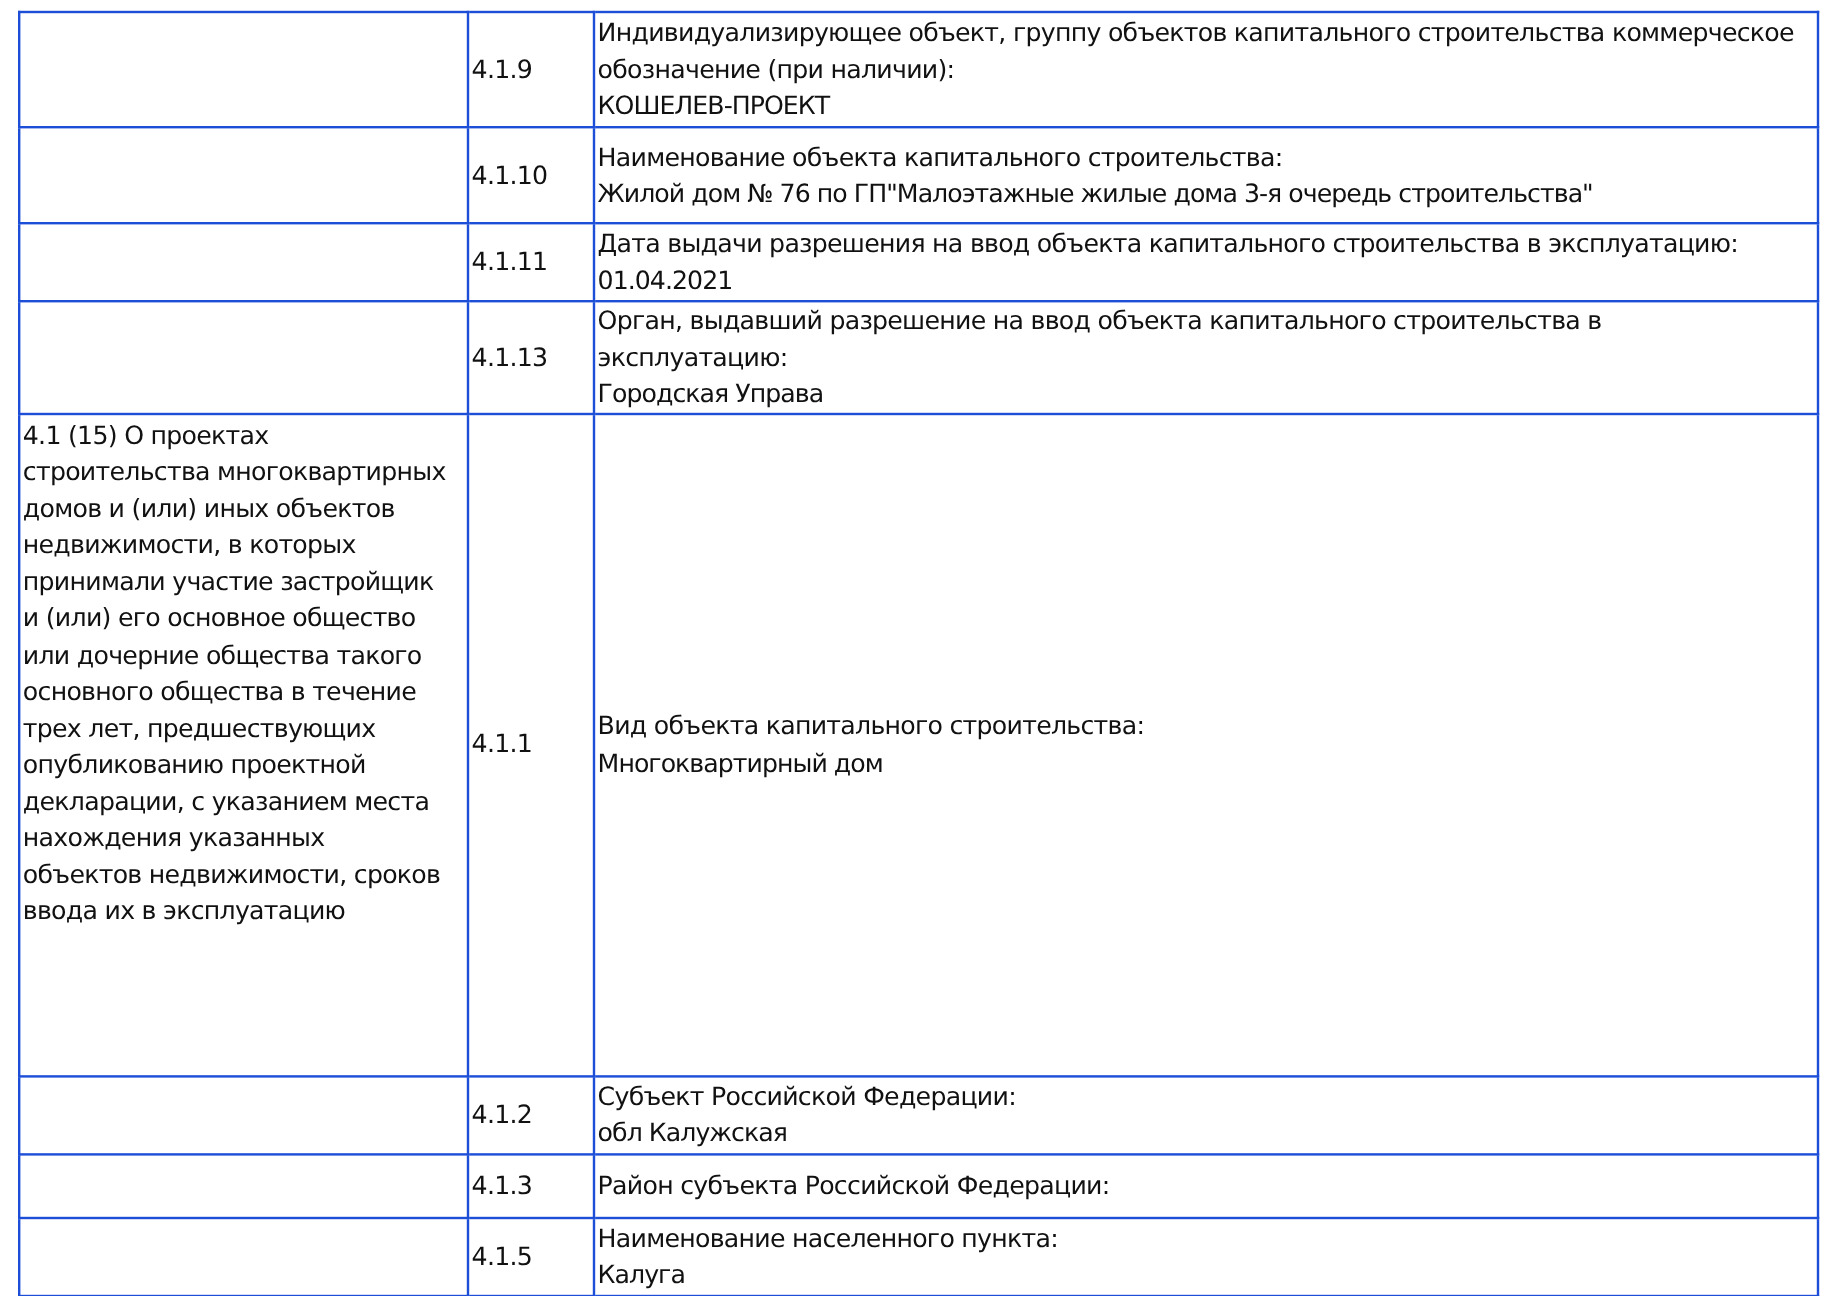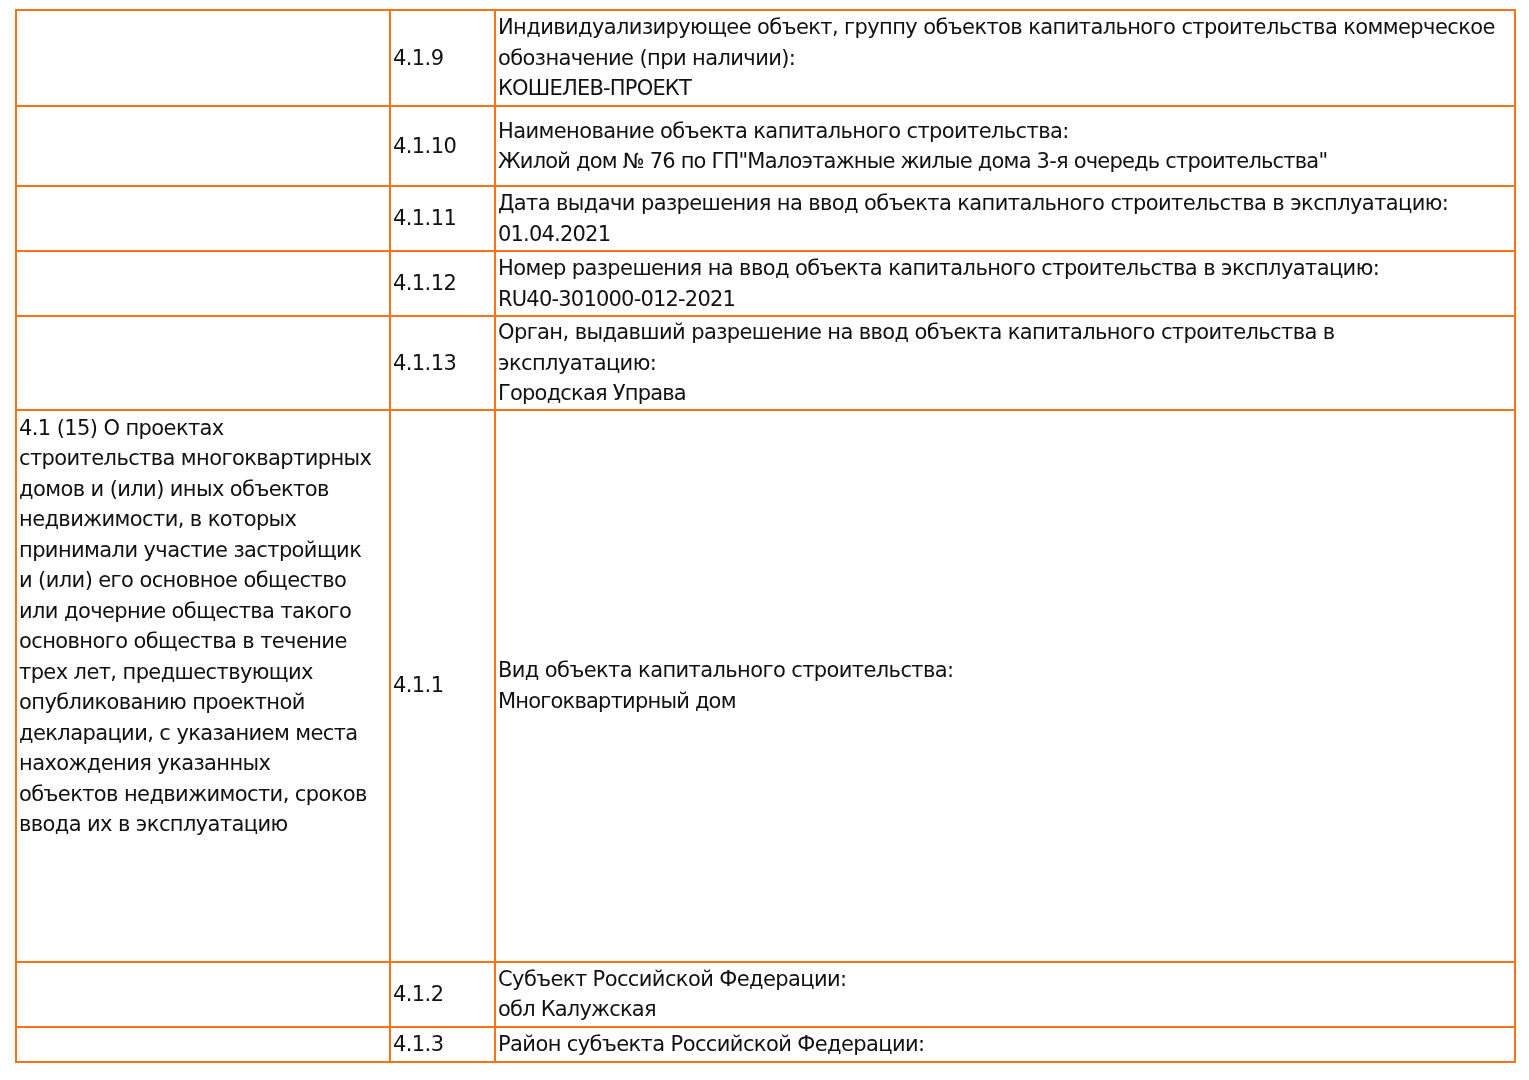--- a/index.html
+++ b/index.html
@@ -4,35 +4,35 @@
 <style>
   html, body { margin: 0; padding: 0; background: #ffffff; }
   body { width: 1529px; height: 1080px; position: relative; overflow: hidden;
          font-family: "DejaVu Sans", sans-serif; color: #111; }
   table.doc {
     position: absolute; left: 15px; top: 9px;
     width: 1499px; border-collapse: collapse; table-layout: fixed;
     font-size: 21px; line-height: 30.5px; letter-spacing: -0.6px;
   }
   table.doc td {
-    border: 2px solid #f97316; vertical-align: middle; padding: 0 17px 0 2px;
+    border: 2px solid #1d4ed8; vertical-align: middle; padding: 0 17px 0 2px;
     overflow: hidden;
   }
   col.c1 { width: 374px; }
   col.c2 { width: 105px; }
   col.c3 { width: 1020px; }
   .code { white-space: nowrap; margin-left: 48px; }
   .lbl { display: block; }
   .val { display: block; font-weight: normal; letter-spacing: -0.8px; }
   .section { vertical-align: top !important; padding-top: 2px !important; }
   tr.r-a { height: 96px; }
   tr.r-b { height: 80px; }
   tr.r-c { height: 65px; }
   tr.r-big { height: 552px; }
-  tr.r-s { height: 35px; }
+  tr.r-s { height: 53px; }
 </style>
 </head>
 <body>
 
 <table class="doc">
   <colgroup>
       <col class="c1">
       <col class="c2">
       <col class="c3">
     </colgroup>
@@ -54,28 +54,20 @@
       </td>
     </tr>
     <tr class="r-c">
       <td></td>
       <td class="code">4.1.11</td>
       <td>
         <span class="lbl">Дата выдачи разрешения на ввод объекта капитального строительства в эксплуатацию:</span>
         <span class="val">01.04.2021</span>
       </td>
     </tr>
-    <tr class="r-c">
-      <td></td>
-      <td class="code">4.1.12</td>
-      <td>
-        <span class="lbl">Номер разрешения на ввод объекта капитального строительства в эксплуатацию:</span>
-        <span class="val">RU40-301000-012-2021</span>
-      </td>
-    </tr>
     <tr class="r-b">
       <td></td>
       <td class="code">4.1.13</td>
       <td>
         <span class="lbl">Орган, выдавший разрешение на ввод объекта капитального строительства в эксплуатацию:</span>
         <span class="val">Городская Управа</span>
       </td>
     </tr>
     <tr class="r-big">
       <td class="section">4.1 (15) О проектах строительства многоквартирных домов и (или) иных объектов недвижимости, в которых принимали участие застройщик и (или) его основное общество или дочерние общества такого основного общества в течение трех лет, предшествующих опубликованию проектной декларации, с указанием места нахождения указанных объектов недвижимости, сроков ввода их в эксплуатацию</td>
@@ -93,14 +85,22 @@
         <span class="val">обл Калужская</span>
       </td>
     </tr>
     <tr class="r-s">
       <td></td>
       <td class="code">4.1.3</td>
       <td>
         <span class="lbl">Район субъекта Российской Федерации:</span>
       </td>
     </tr>
+    <tr class="r-c">
+      <td></td>
+      <td class="code">4.1.5</td>
+      <td>
+        <span class="lbl">Наименование населенного пункта:</span>
+        <span class="val">Калуга</span>
+      </td>
+    </tr>
   </tbody>
 </table>
 
 </body></html>

